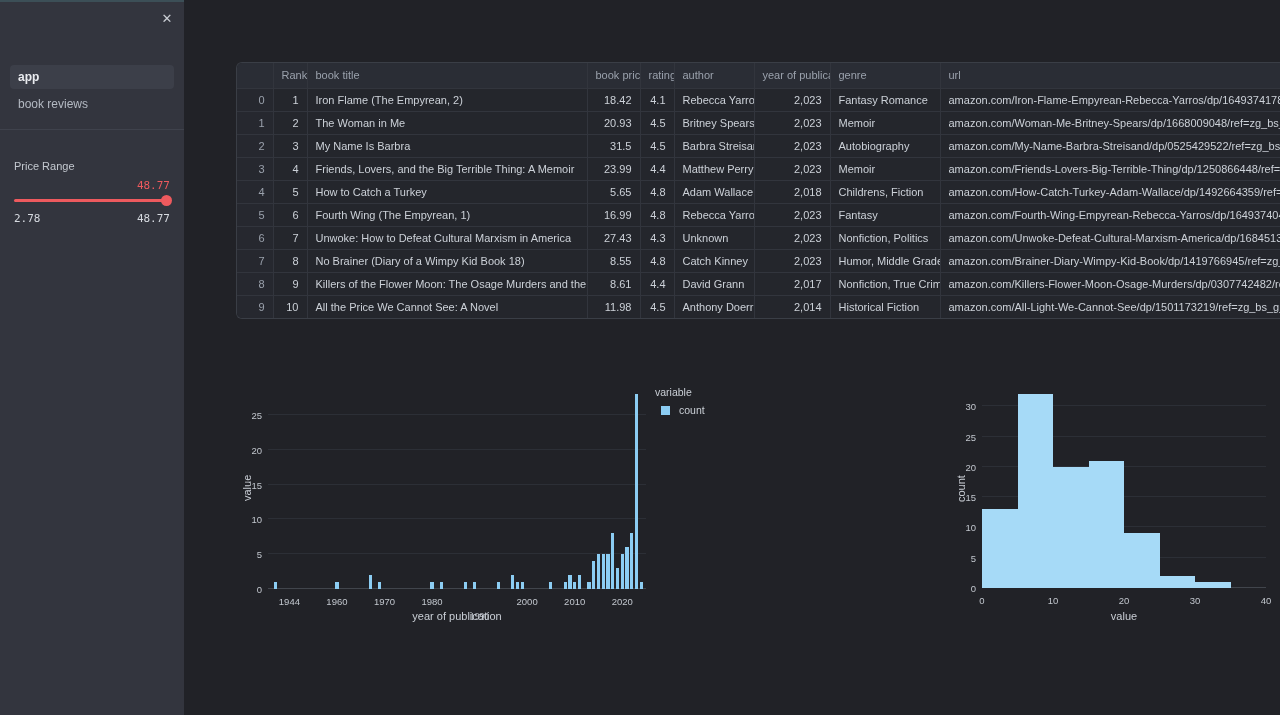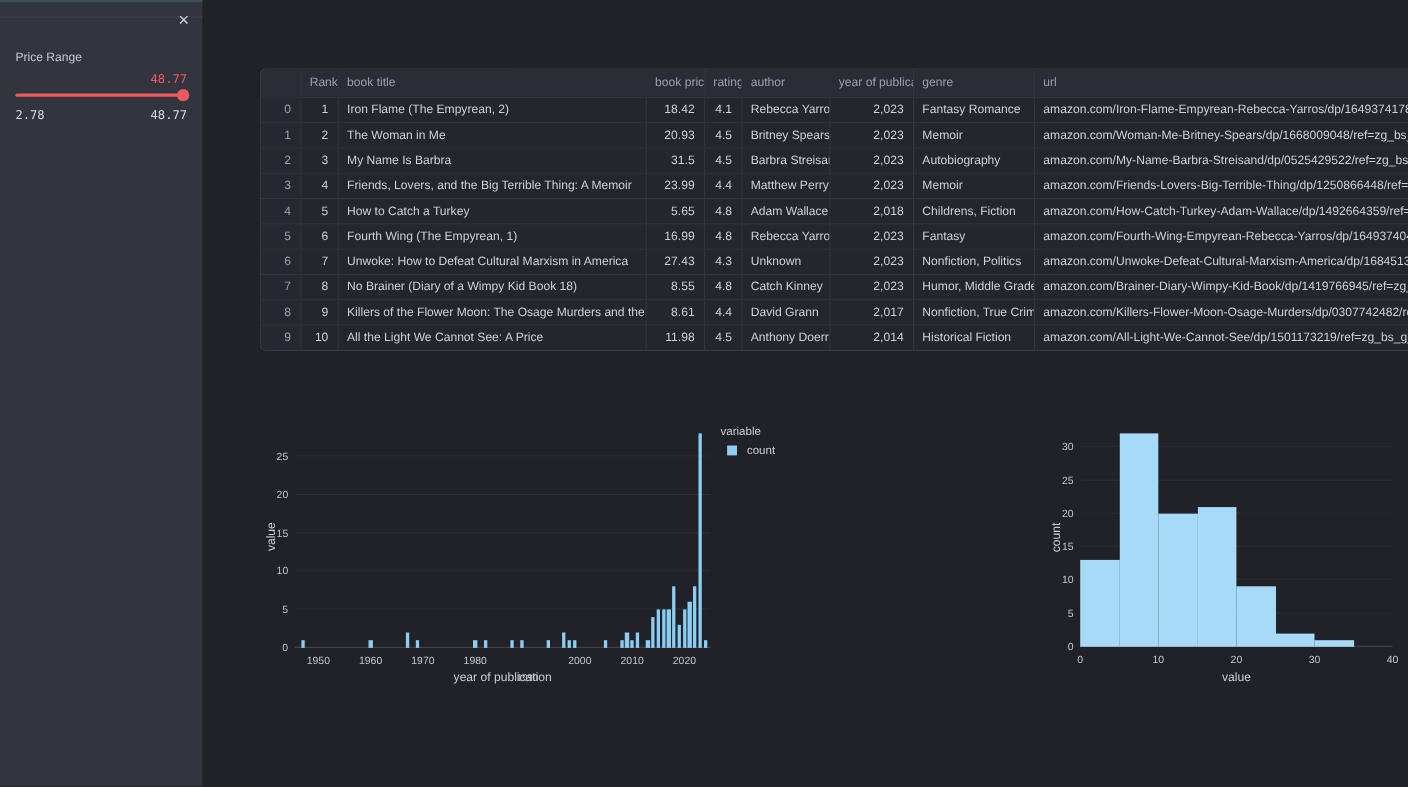--- a/index.html
+++ b/index.html
@@ -73,20 +73,24 @@
   .legend-entry{margin-top:6px;padding-left:6px}
   .legend-swatch{display:inline-block;width:9px;height:9px;margin-right:9px;vertical-align:-1px}
 </style>
 </head>
 <body style="--red: #ee5a5e;">
 
 <aside class="sidebar">
   <button class="close-btn">
     <span>✕</span>
   </button>
+  <nav class="nav">
+    <div class="nav-item selected">app</div>
+    <div class="nav-item plain">book reviews</div>
+  </nav>
   <hr class="sidebar-divider">
   <div class="widget">
     <div class="widget-label">Price Range</div>
     <div class="slider-value">48.77</div>
     <div class="slider">
       <div class="slider-track"></div>
       <div class="slider-handle"></div>
     </div>
     <div class="slider-minmax">
       <span>2.78</span>
@@ -217,21 +221,21 @@
           <td class="ar">8.61</td>
           <td class="ar">4.4</td>
           <td class="al">David Grann</td>
           <td class="ar">2,017</td>
           <td class="al">Nonfiction, True Crime</td>
           <td class="al">amazon.com/Killers-Flower-Moon-Osage-Murders/dp/0307742482/ref=zg_bs_g_boo</td>
         </tr>
         <tr>
           <td class="ar idx">9</td>
           <td class="ar">10</td>
-          <td class="al">All the Light We Cannot See: A Price</td>
+          <td class="al">All the Price We Cannot See: A Novel</td>
           <td class="ar">11.98</td>
           <td class="ar">4.5</td>
           <td class="al">Anthony Doerr</td>
           <td class="ar">2,014</td>
           <td class="al">Historical Fiction</td>
           <td class="al">amazon.com/All-Light-We-Cannot-See/dp/1501173219/ref=zg_bs_g_books_sccl_10/</td>
         </tr>
       </tbody>
     </table>
 </div>
@@ -281,21 +285,21 @@
     <div class="legend-entry">
       <span class="legend-swatch" id="legend-swatch-count" style="background: rgb(140, 205, 243);"></span><span>count</span>
     </div>
   </div>
 <div class="tick ytick" style="left: 6px; top: 204px;">0</div>
     <div class="tick ytick" style="left: 6px; top: 169.188px;">5</div>
     <div class="tick ytick" style="left: 6px; top: 134.375px;">10</div>
     <div class="tick ytick" style="left: 6px; top: 99.5631px;">15</div>
     <div class="tick ytick" style="left: 6px; top: 64.7509px;">20</div>
     <div class="tick ytick" style="left: 6px; top: 29.9386px;">25</div>
-    <div class="tick xtick" style="left: 37.3962px; top: 216px;">1950</div>
+    <div class="tick xtick" style="left: 37.3962px; top: 216px;">1944</div>
     <div class="tick xtick" style="left: 84.9434px; top: 216px;">1960</div>
     <div class="tick xtick" style="left: 132.491px; top: 216px;">1970</div>
     <div class="tick xtick" style="left: 180.038px; top: 216px;">1980</div>
     <div class="tick xtick" style="left: 227.585px; top: 232px; font-family: Liberation Serif, serif;">1990</div>
     <div class="tick xtick" style="left: 275.132px; top: 216px;">2000</div>
     <div class="tick xtick" style="left: 322.679px; top: 216px;">2010</div>
     <div class="tick xtick" style="left: 370.226px; top: 216px;">2020</div>
   </div>
 
 <div class="chart" id="chart-right" style="left:940px;top:380px;width:340px;height:248px">

